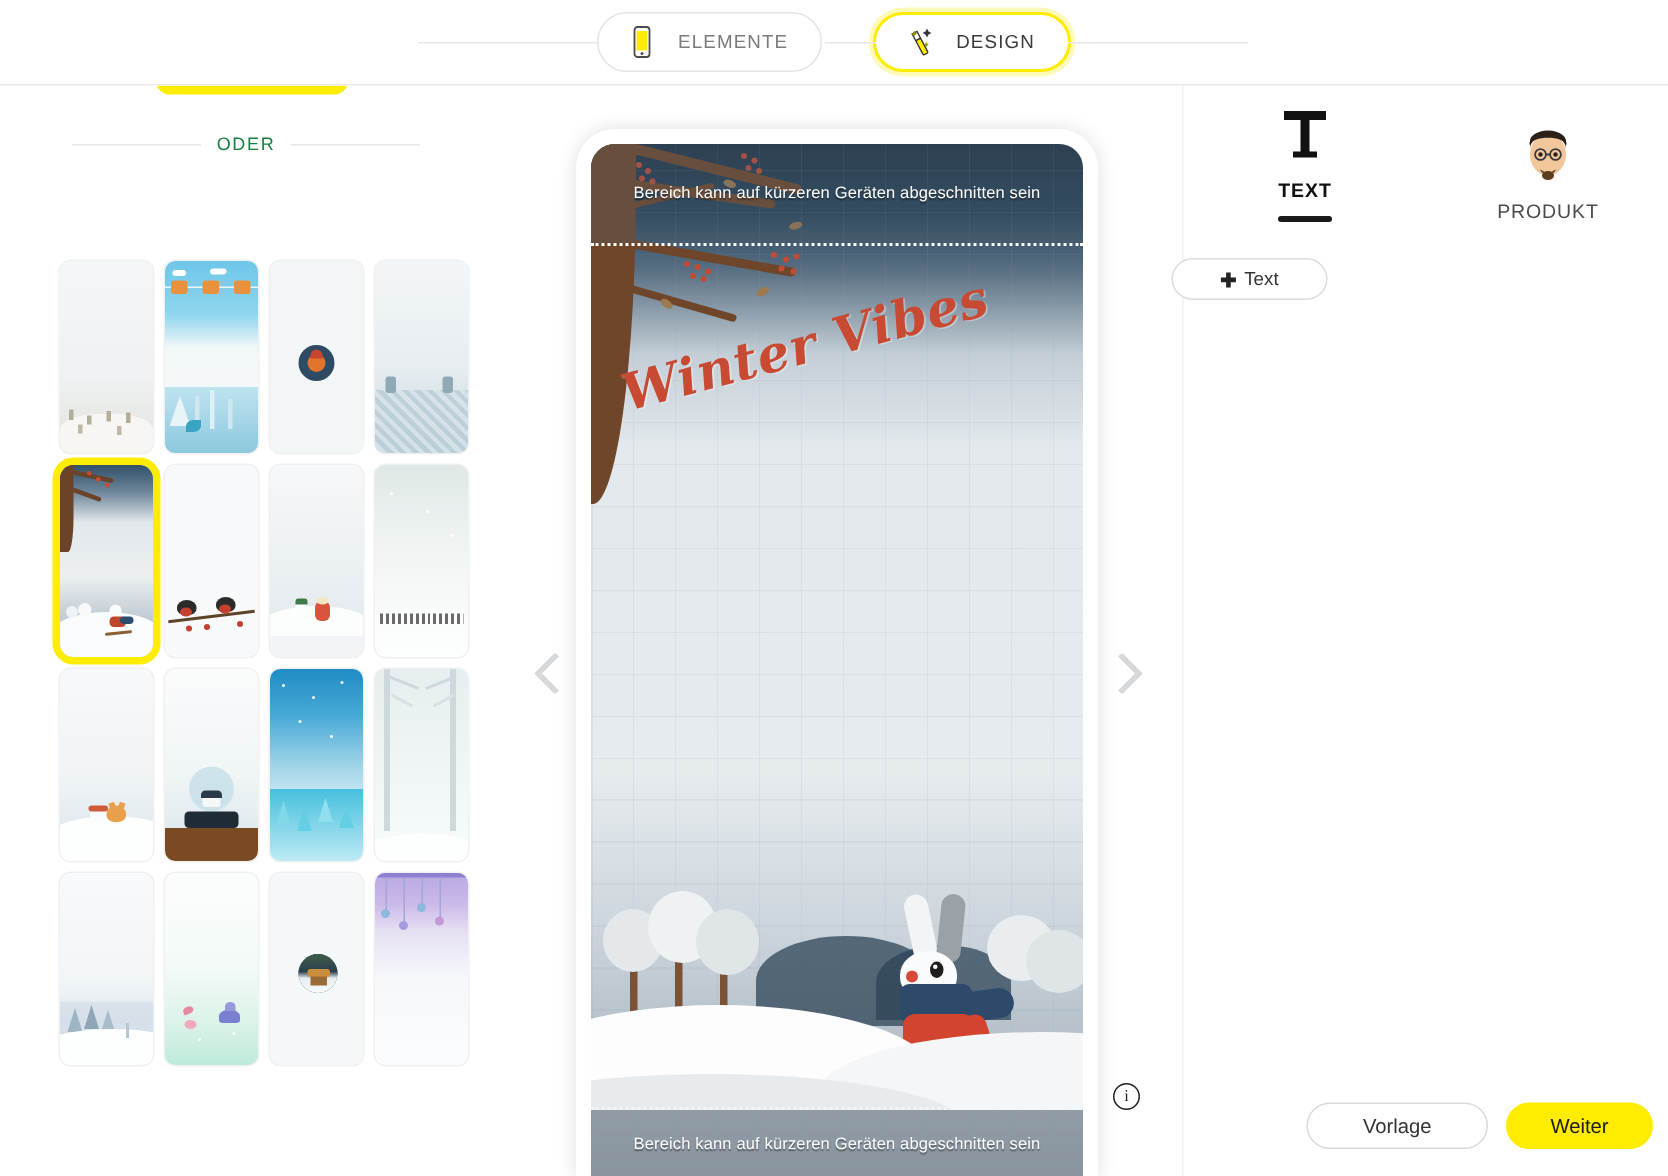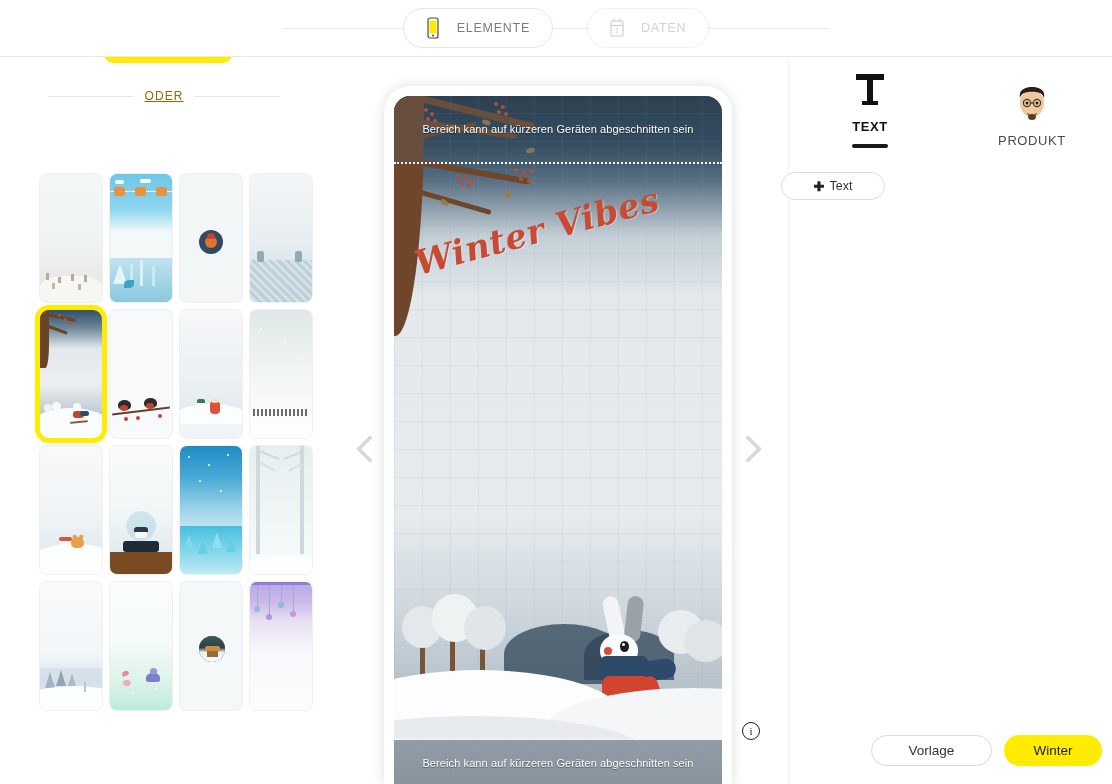--- a/index.html
+++ b/index.html
@@ -72,21 +72,21 @@
     background: #ffec00;
     border-radius: 14px;
   }
   #or-divider {
     position: absolute; left: 48px; top: 31px;
     width: 232px; height: 16px;
     display: flex; align-items: center; gap: 10px;
   }
   #or-divider .line { flex: 1; height: 1px; background: #e6e6e6; }
   #or-divider .or-text {
-    font-size: 12px; color: #a16207; letter-spacing: 1.1px; text-decoration: underline;
+    font-size: 12px; color: #15803d; letter-spacing: 1.1px;
   }
   #category-select {
     position: absolute; left: 88px; top: 69px;
     width: 170px; height: 32px;
     border: 1px solid #dcdcdc; border-radius: 16px;
     background: #fff;
     display: flex; align-items: center; justify-content: center; gap: 8px;
     font-size: 13.5px; color: #444;
   }
   .chev-d {
@@ -321,33 +321,35 @@
     <span class="step-icon">
       <svg width="26" height="26" viewBox="0 0 26 26">
         <rect x="8" y="3" width="10" height="20" rx="2" fill="none" stroke="#4a4a4a" stroke-width="1.2"></rect>
         <rect x="9.4" y="5.6" width="7.2" height="13" fill="#ffec00"></rect>
         <circle cx="13" cy="20.6" r="1" fill="#4a4a4a"></circle>
       </svg>
     </span>
     <span class="step-label">ELEMENTE</span>
   </div>
 
-
-  <div class="step dim">
+  <div class="step active">
     <span class="step-icon">
       <svg width="26" height="26" viewBox="0 0 26 26">
-        <rect x="7" y="6" width="12" height="15" rx="1.6" fill="none" stroke="#8a8a8a" stroke-width="1.2"></rect>
-        <line x1="7" y1="10.5" x2="19" y2="10.5" stroke="#8a8a8a" stroke-width="1.2"></line>
-        <line x1="10" y1="3.5" x2="10" y2="7" stroke="#8a8a8a" stroke-width="1.2"></line>
-        <line x1="16" y1="3.5" x2="16" y2="7" stroke="#8a8a8a" stroke-width="1.2"></line>
-        <text x="13" y="18.4" font-size="7" text-anchor="middle" fill="#8a8a8a" font-family="Liberation Sans">1</text>
+        <g transform="rotate(-28 13 13)">
+          <rect x="11.2" y="11" width="3.6" height="11" rx="1" fill="#ffec00" stroke="#333" stroke-width="0.9"></rect>
+          <path d="M11.2 11 L14.8 11 L14.8 6 L11.2 6 Z" fill="#fff" stroke="#333" stroke-width="0.9"></path>
+        </g>
+        <path d="M18 4 l1 2 2 1 -2 1 -1 2 -1 -2 -2 -1 2 -1 z" fill="#333"></path>
+        <path d="M9.5 5.5 l.7 1.3 1.3.7 -1.3.7 -.7 1.3 -.7 -1.3 -1.3 -.7 1.3 -.7 z" fill="#9a8f00"></path>
+        <path d="M17.5 13 l.6 1.1 1.1.6 -1.1.6 -.6 1.1 -.6 -1.1 -1.1 -.6 1.1 -.6 z" fill="#9a8f00"></path>
       </svg>
     </span>
-    <span class="step-label">DATEN</span>
+    <span class="step-label">DESIGN</span>
   </div>
+
 
 
 
 </div>
 
 <div id="left-panel">
 
   <div id="upload-btn-cut"></div>
 
   <div id="or-divider">
@@ -715,13 +717,13 @@
 
 <div id="add-text-btn">
   <span class="plus-ic">✚</span>
   <span>Text</span>
 </div>
 
 <div id="info-icon">
   <span>i</span>
 </div>
 <div id="btn-preview">Vorlage</div>
-<div id="btn-next">Winter</div>
+<div id="btn-next">Weiter</div>
 
 </body></html>

